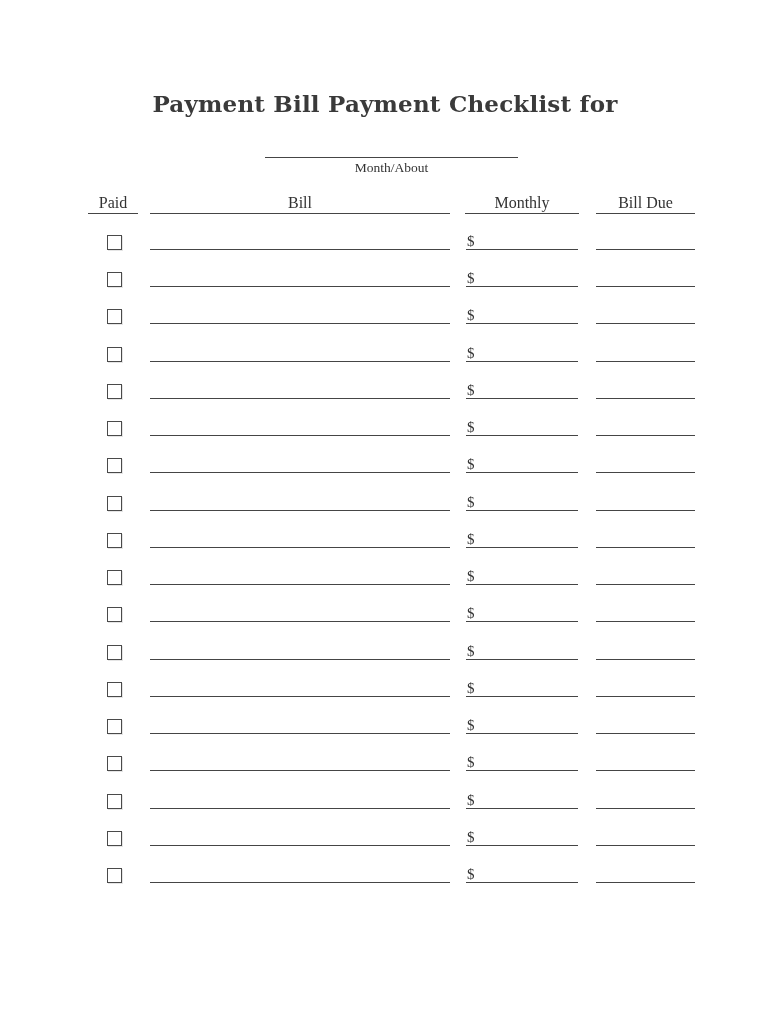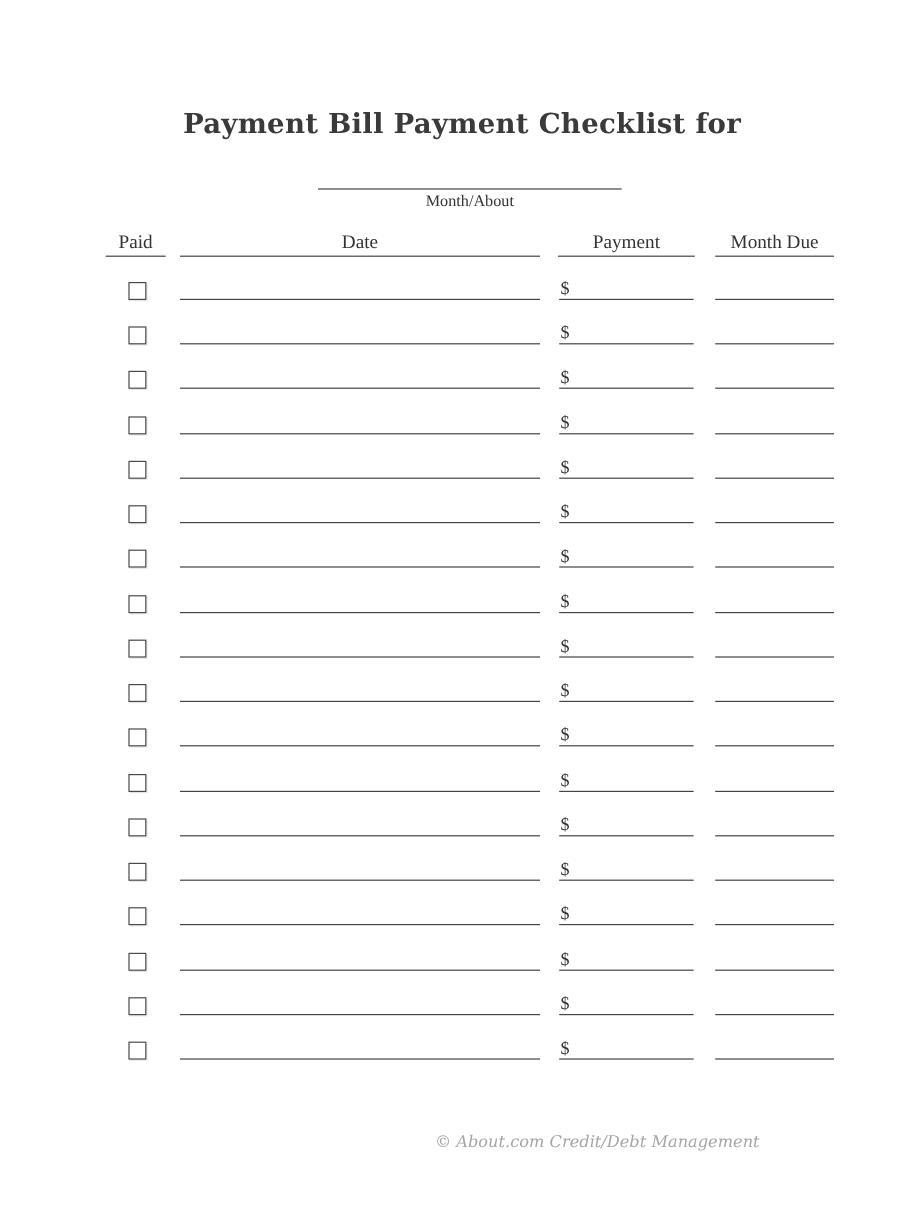--- a/index.html
+++ b/index.html
@@ -131,23 +131,23 @@
 
   <div class="monthyear">
     <div class="my-line">
       <span></span>
     </div>
     <div class="my-label">Month/About</div>
   </div>
 
   <div class="thead">
     <span class="h-paid">Paid</span>
-    <span class="h-bill">Date</span>
-    <span class="h-amount">Payment</span>
-    <span class="h-date">Month Due</span>
+    <span class="h-bill">Bill</span>
+    <span class="h-amount">Monthly</span>
+    <span class="h-date">Bill Due</span>
   </div>
 
   <div>
   <div class="row" style="top: 231px;">
     <span class="cb"></span>
     <span class="line bill-line">
           <i class="val"></i>
         </span>
     <span class="dollar">$</span>
     <span class="line amount-line">
@@ -391,16 +391,15 @@
     <span class="line amount-line">
           <i class="val"></i>
         </span>
     <span class="line date-line">
           <i class="val"></i>
         </span>
   </div>
 </div>
 
   <div class="footer">
-    <div>© About.com Credit/Debt Management</div>
   </div>
 
 </div>
 
 </body></html>

